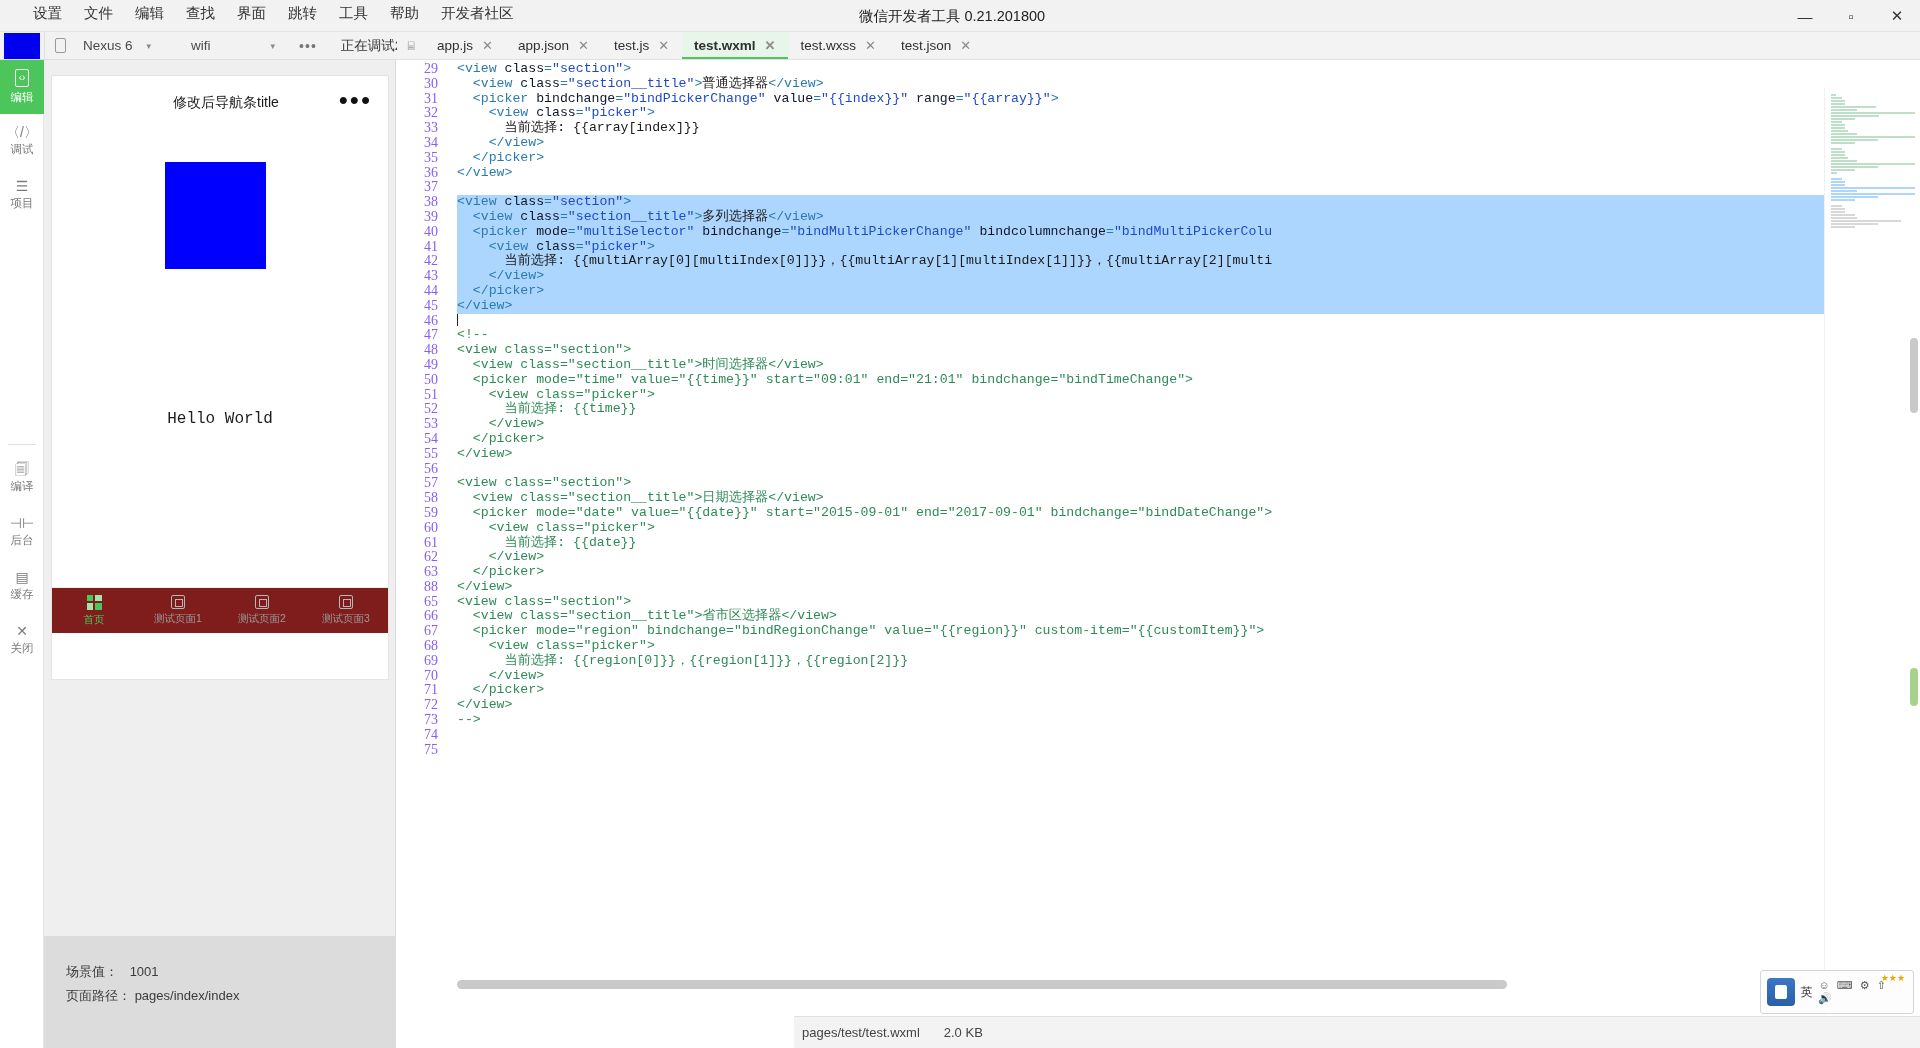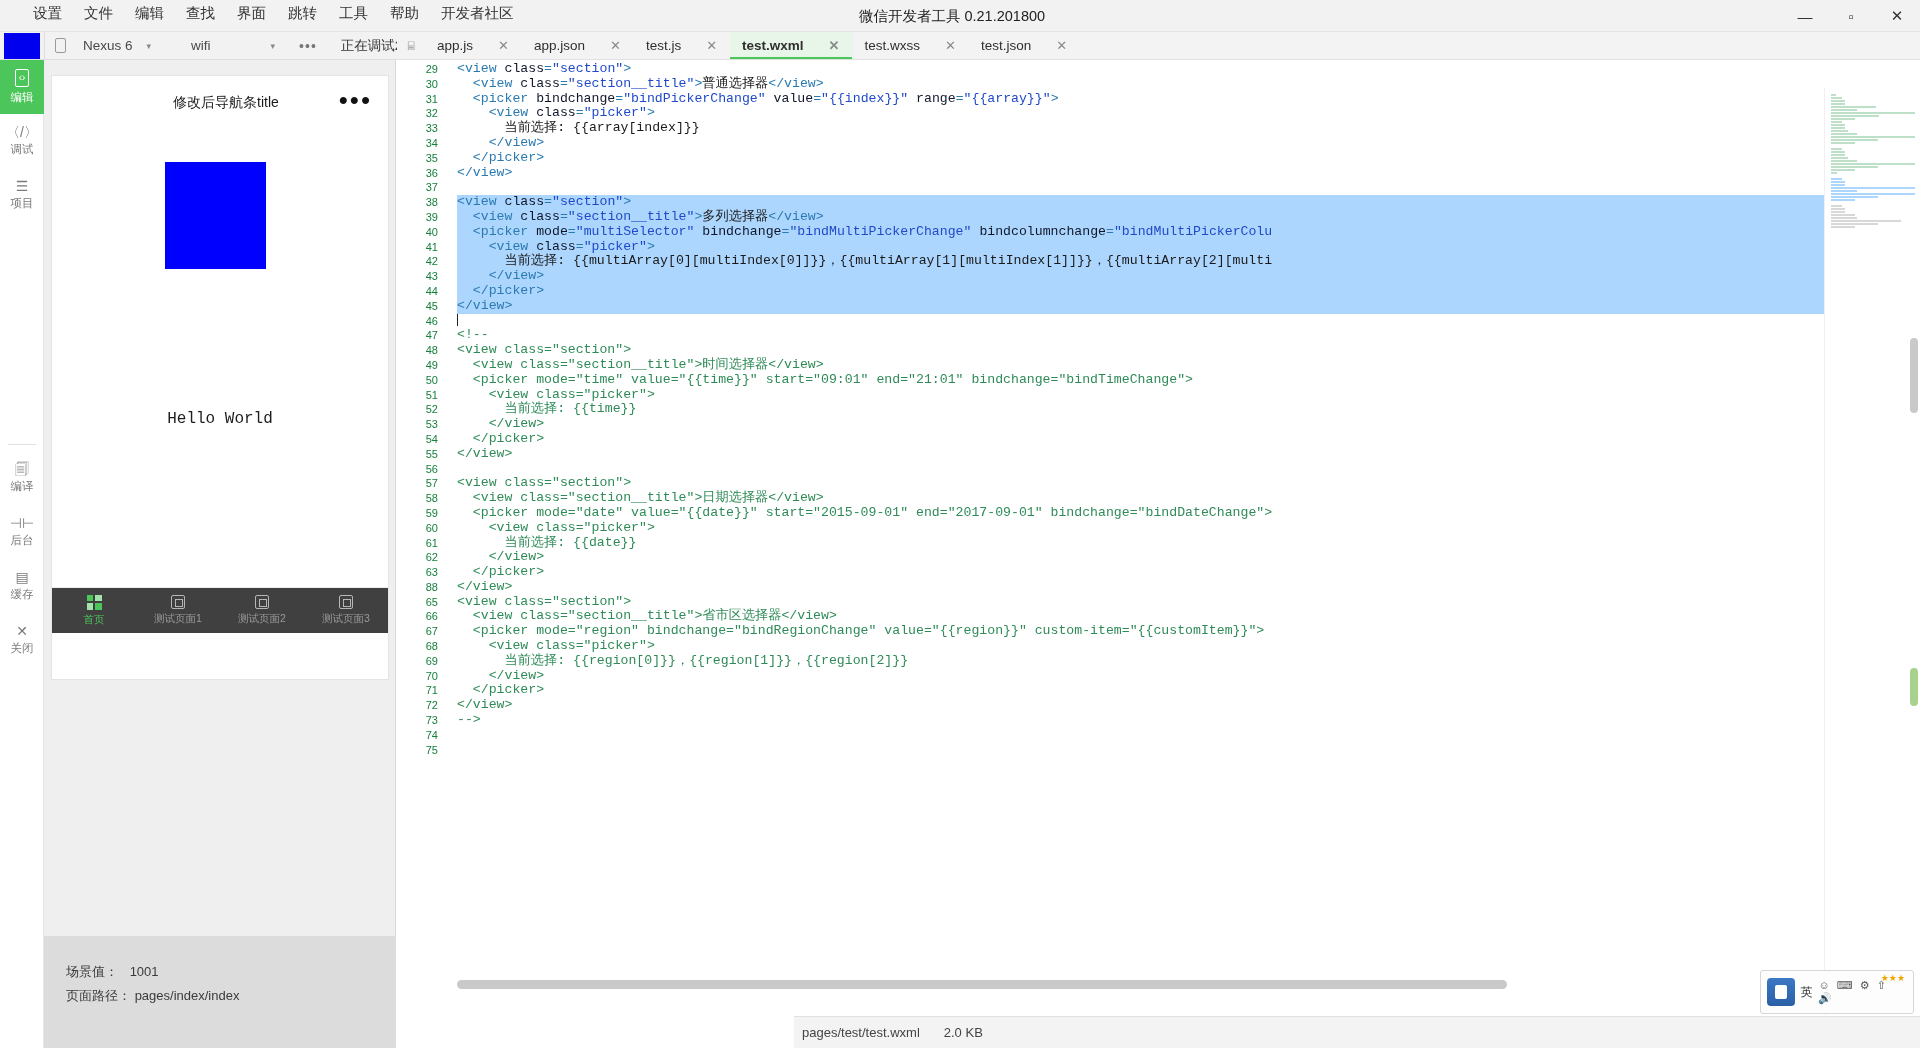--- a/index.html
+++ b/index.html
@@ -96,21 +96,21 @@
   .phone-body{ position:relative; height:505px; background:#ffffff; }
   .blue-box{
     position:absolute; left:113px; top:34px; width:101px; height:107px; background:#0000fe;
   }
   .hello{
     position:absolute; left:0; right:0; top:250px; text-align:center;
     font-size:16px; color:#1d1d1d; font-family:"Liberation Mono", monospace;margin-top:32px;
   }
   .tabbar{
     position:absolute; left:0; bottom:0; width:336px; height:46px;
-    border-top:1px solid #ededed; background:#404040;
+    border-top:1px solid #ededed; background:#7f1d1d;
     display:flex; align-items:center;
   }
   .tab{
     flex:1; display:flex; flex-direction:column; align-items:center; gap:3px;
     font-size:10.5px; color:#9a9a9a;
   }
   .tab.active{ color:#4cc55a; }
   .tab .tico{
     width:14px; height:14px; border:1.2px solid #b6b6b6; border-radius:2px;
     position:relative;
@@ -139,41 +139,41 @@
   }
   .tabs{
     height:28px; background:#f3f3f3; border-bottom:1px solid #e1e1e1;
     display:flex; align-items:stretch;
   }
   .tabs-icon{
     width:28px; display:flex; align-items:center; justify-content:center;
     color:#6e6e6e; font-size:12px;
   }
   .tab-file{
-    display:flex; align-items:center; gap:25px; padding:0 12px;
+    display:flex; align-items:center; gap:9px; padding:0 12px;
     font-size:13.5px; color:#2f2f2f; border-right:1px solid transparent;
     position:relative; white-space:nowrap;
   }
   .tab-file.active{ background:#e8f5e9;font-weight:bold; }
   .tab-file.active::after{
     content:""; position:absolute; left:0; right:0; bottom:0; height:2px; background:#4cc55a;
   }
   .tab-x{ color:#8a8a8a; font-size:13px; }
 
   .code-wrap{
     position:absolute; left:0; top:28px; width:1523px; height:955px; background:#ffffff;
     overflow:hidden;
   }
   .gutter{
     position:absolute; left:0; top:0; width:50px; height:955px; background:#ffffff;
     text-align:right; padding-top:2px;
   }
   .gutter div{
-    height:14.8px; line-height:14.8px; font-size:11px; color:#15803d;
-    font-family:Liberation Sans, sans-serif; padding-right:9px;
+    height:14.8px; line-height:14.8px; font-size:14px; color:#8b5cf6;
+    font-family:Liberation Serif, serif; padding-right:9px;
   }
   .code{
     position:absolute; left:60px; top:0; width:1463px; height:955px;
     padding-top:2px; font-family:"Liberation Mono", monospace;
     font-size:13.2px; white-space:pre; overflow:hidden;
   }
   .code .ln{ height:14.8px; line-height:14.8px; }
   .code .sel{ background:#add6ff; }
   .t-tag{ color:#2a7ab0; }
   .t-attr{ color:#0f172a; }

